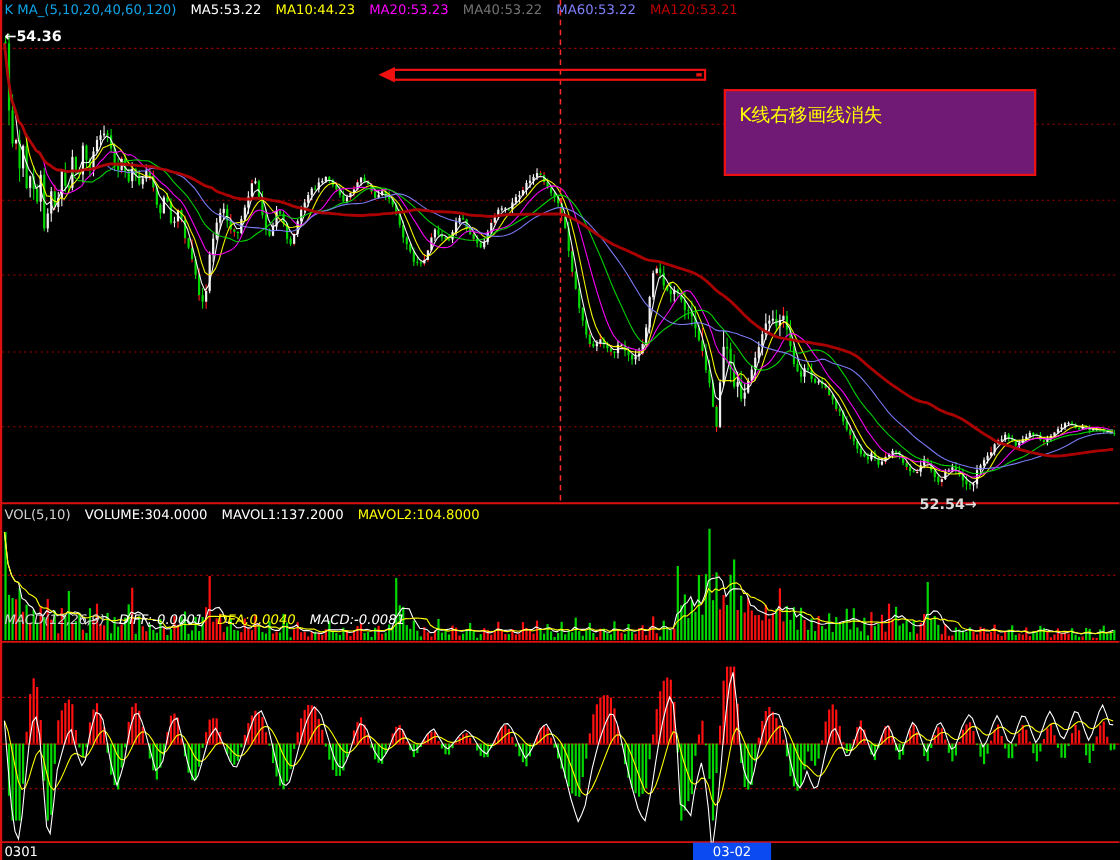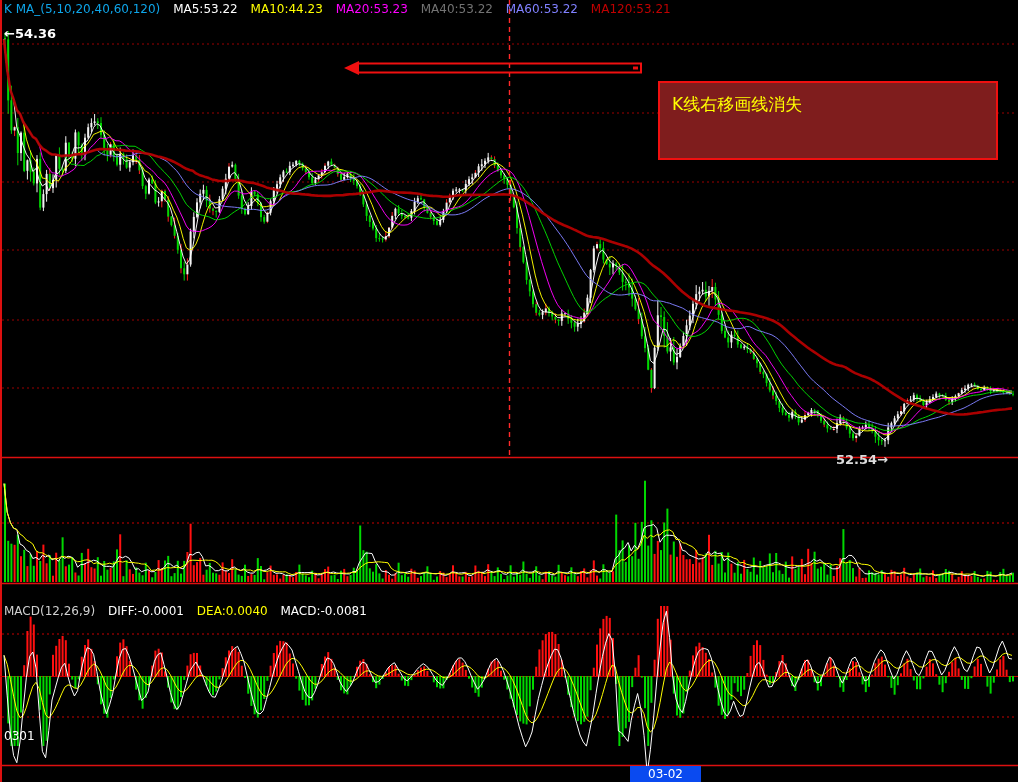--- a/index.html
+++ b/index.html
@@ -3,29 +3,29 @@
 <meta charset="utf-8">
 <style>
   html,body{margin:0;padding:0;background:#000;}
   #app{position:relative;width:1018px;height:782px;background:#000;overflow:hidden;
        font-family:"DejaVu Sans","Liberation Sans",sans-serif;}
   #chart{position:absolute;left:0;top:0;z-index:1;}
   .hdr{position:absolute;left:4px;font-size:12px;white-space:nowrap;z-index:5;letter-spacing:0px;}
   .hdr span{margin-right:9px;}
   #hdr-kline{top:2px;}
   #hdr-vol{top:461px;}
-  #hdr-macd{top:604px;}
+  #hdr-macd{top:556px;font-style:italic;}
   .pricelabel{position:absolute;font-size:13px;font-weight:bold;color:#ffffff;z-index:5;}
   #lbl-high{left:4px;top:26px;}
   #lbl-low{left:836px;top:452px;color:#dcdcdc;}
-  #annotation-box{position:absolute;left:658px;top:81px;width:340px;height:79px;
-       box-sizing:border-box;border:2px solid #f01010;background:#7f1d1d;z-index:6;}
+  #annotation-box{position:absolute;left:658px;top:81px;width:284px;height:79px;
+       box-sizing:border-box;border:2px solid #f01010;background:#701a75;z-index:6;}
   #annotation-box span{display:block;margin:10px 0 0 12px;font-size:17px;}
   .axislabel{position:absolute;font-size:12px;color:#ffffff;z-index:7;}
-  #date-left{left:4px;top:729px;}
+  #date-left{left:4px;top:767px;}
   #date-tag{position:absolute;left:630px;top:766px;width:71px;height:16px;line-height:16px;
        text-align:center;font-size:12px;color:#fff;z-index:8;}
   #date-right{left:702px;top:802px;}
 </style>
 </head>
 <body>
 
 <div id="app">
   <svg id="chart" width="1018" height="782" viewBox="0 0 1018 782">
       <g>
@@ -1347,20 +1347,26 @@
     <span style="color: rgb(192, 0, 0);">MA120:53.21</span>
   </div>
 
   <div id="lbl-high" class="pricelabel">←54.36</div>
   <div id="lbl-low" class="pricelabel">52.54→</div>
 
   <div id="annotation-box" style="border-color: rgb(240, 16, 16);">
     <span style="color: rgb(255, 255, 0);">K线右移画线消失</span>
   </div>
 
+  <div id="hdr-vol" class="hdr">
+    <span style="color: rgb(208, 208, 208);">VOL(5,10)</span>
+    <span style="color: rgb(255, 255, 255);">VOLUME:304.0000</span>
+    <span style="color: rgb(255, 255, 255);">MAVOL1:137.2000</span>
+    <span style="color: rgb(255, 255, 0);">MAVOL2:104.8000</span>
+  </div>
 
   <div id="hdr-macd" class="hdr">
     <span style="color: rgb(208, 208, 208);">MACD(12,26,9)</span>
     <span style="color: rgb(255, 255, 255);">DIFF:-0.0001</span>
     <span style="color: rgb(255, 255, 0);">DEA:0.0040</span>
     <span style="color: rgb(255, 255, 255);">MACD:-0.0081</span>
   </div>
 
   <div id="date-left" class="axislabel">0301</div>
   <div id="date-tag" style="background: rgb(10, 74, 240);">03-02 21:30</div>

